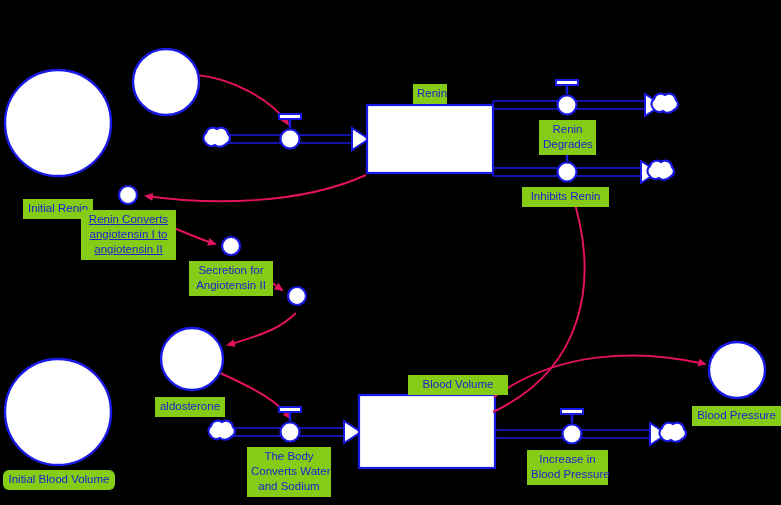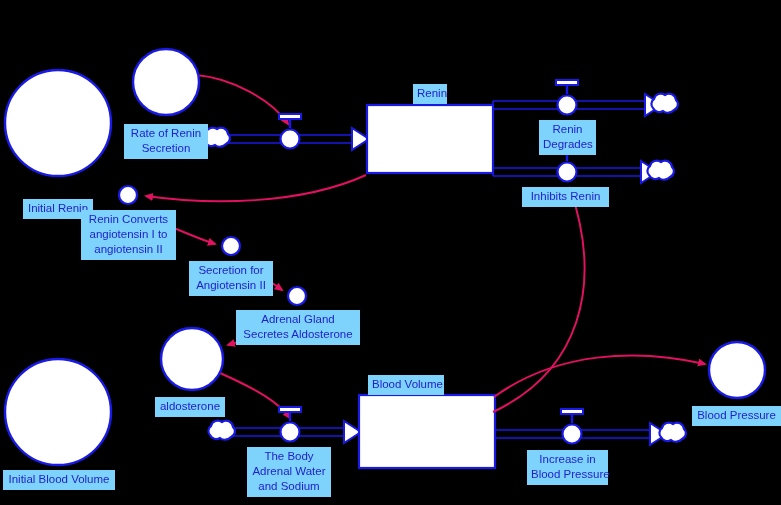--- a/index.html
+++ b/index.html
@@ -19,21 +19,21 @@
   #diagram-svg {
     position: absolute;
     left: 0;
     top: 0;
     width: 781px;
     height: 505px;
     display: block;
   }
   .lbl {
     position: absolute;
-    background: #7dd3fc;
+    background: #84cc16;
     color: #2222cc;
     font-family: "Liberation Sans", sans-serif;
     font-size: 11.5px;
     line-height: 15px;
     text-align: center;
     white-space: pre;
     padding: 2px 4px 3px 4px;
     box-sizing: border-box;
     letter-spacing: 0px;
   }
@@ -161,49 +161,45 @@
       <circle cx="58" cy="123" r="53"></circle>
       <circle cx="166" cy="82" r="33"></circle>
       <circle cx="58" cy="412" r="53"></circle>
       <circle cx="192" cy="359" r="31"></circle>
       <circle cx="737" cy="370" r="28"></circle>
     </g>
   </svg>
 
   <div class="lbl" style="left:23px; top:199px; width:70px;">Initial Renin</div>
 
-  <div class="lbl" style="left:124px; top:124px; width:84px;">Rate of Renin
-Secretion</div>
 
   <div class="lbl" style="left:413px; top:84px; width:34px;">Renin</div>
 
 
   <div class="lbl" style="left:539px; top:120px; width:57px;">Renin
 Degrades</div>
 
   <div class="lbl" style="left:522px; top:187px; width:87px;text-align:center;">Inhibits Renin</div>
 
-  <div class="lbl" style="left:81px; top:210px; width:95px;">Renin Converts
+  <div class="lbl" style="left:81px; top:210px; width:95px;text-decoration:underline;">Renin Converts
 angiotensin I to
 angiotensin II</div>
 
   <div class="lbl" style="left:189px; top:261px; width:84px;">Secretion for
 Angiotensin II</div>
 
-  <div class="lbl" style="left:236px; top:310px; width:124px;">Adrenal Gland
-Secretes Aldosterone</div>
 
   <div class="lbl" style="left:155px; top:397px; width:70px;">aldosterone</div>
 
-  <div class="lbl" style="left:3px; top:470px; width:112px;">Initial Blood Volume</div>
+  <div class="lbl" style="left:3px; top:470px; width:112px;border-radius:6px;">Initial Blood Volume</div>
 
   <div class="lbl" style="left:247px; top:447px; width:84px;">The Body
-Adrenal Water
+Converts Water
 and Sodium</div>
 
-  <div class="lbl" style="left:368px; top:375px; width:76px;">Blood Volume</div>
+  <div class="lbl" style="left:408px; top:375px; width:100px;">Blood Volume</div>
 
   <div class="lbl" style="left:527px; top:450px; width:81px;">Increase in
 Blood Pressure</div>
 
   <div class="lbl" style="left:692px; top:406px; width:89px;">Blood Pressure</div>
 
 </div>
 
 </body></html>

